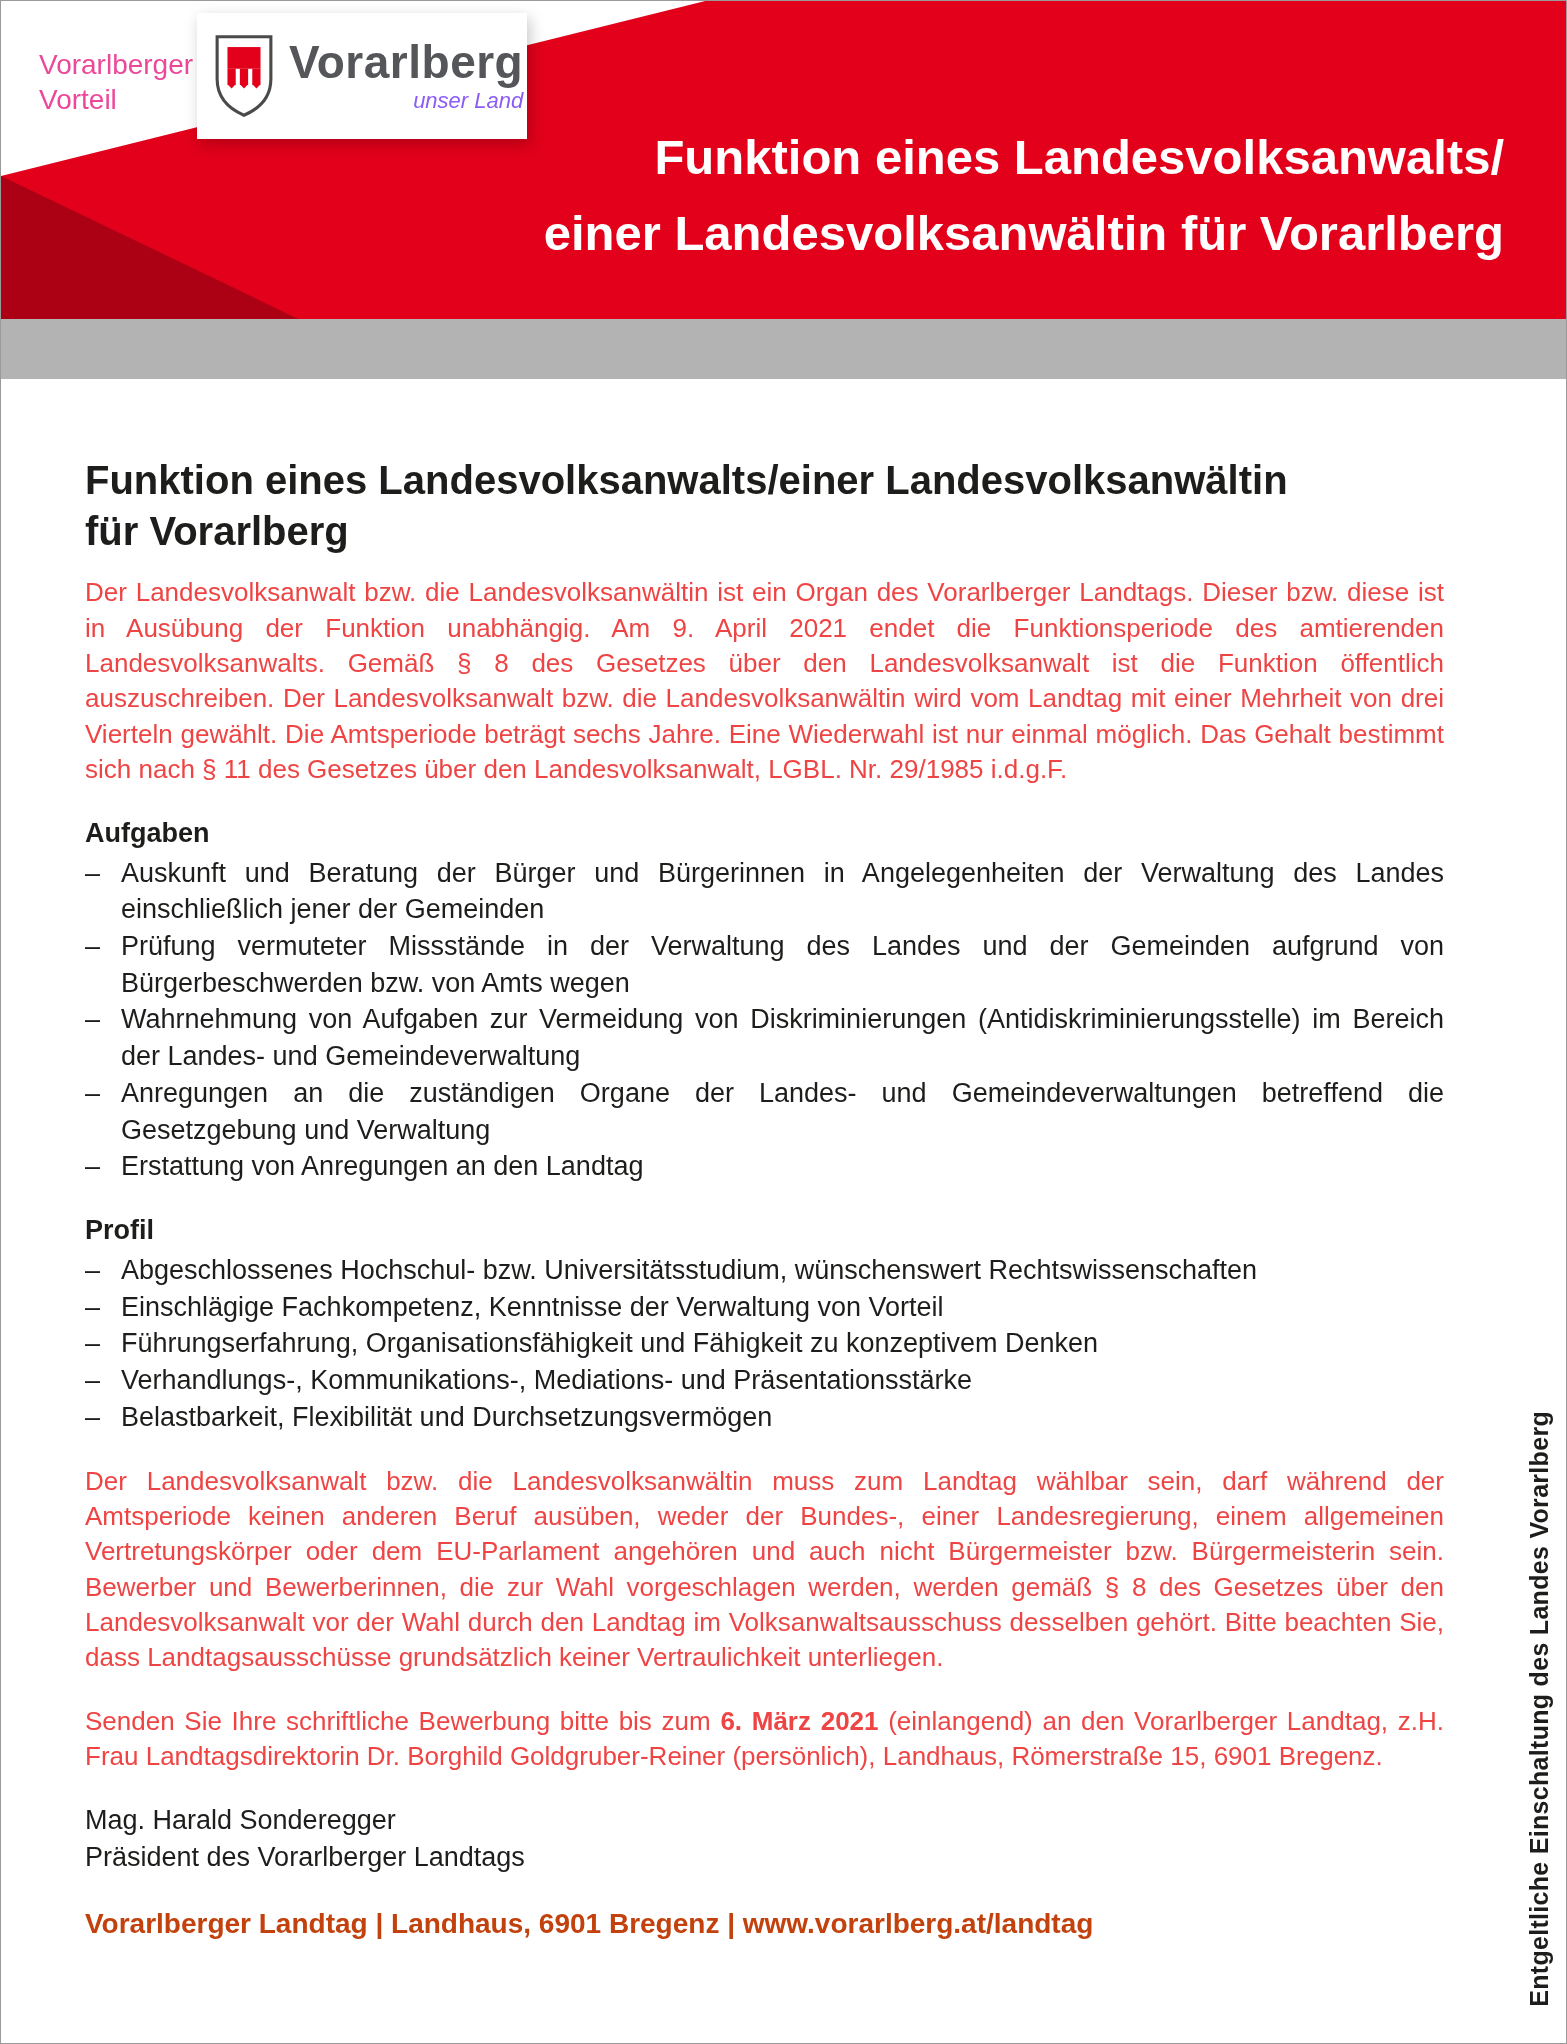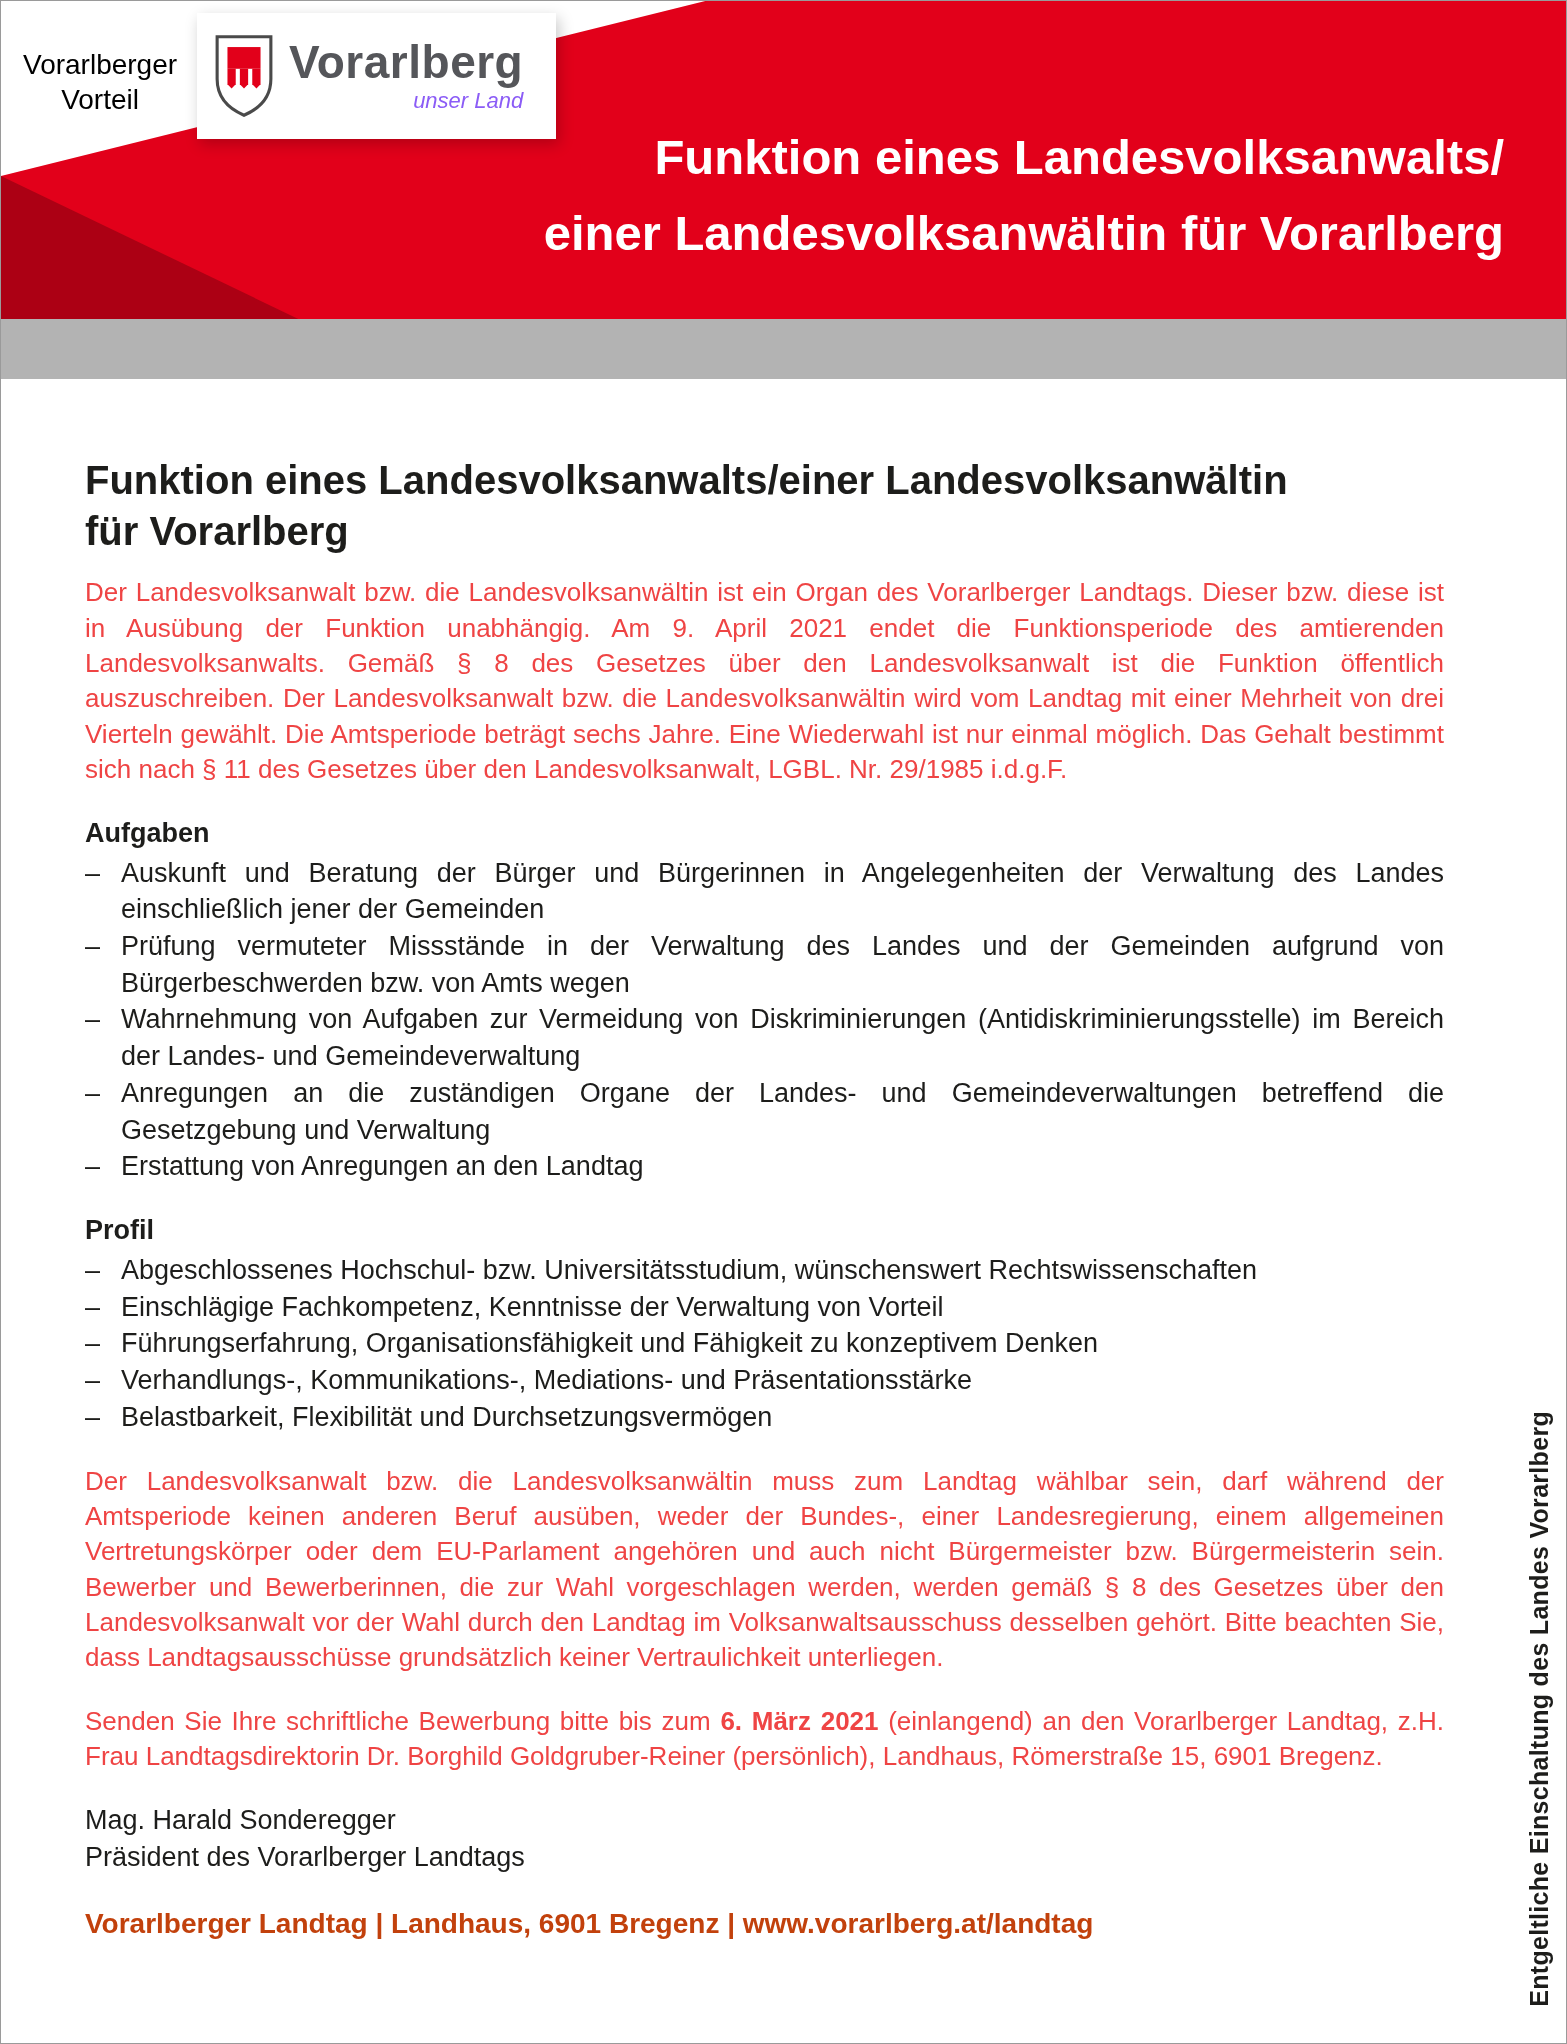--- a/index.html
+++ b/index.html
@@ -31,35 +31,35 @@
     clip-path: polygon(45% 0, 100% 0, 100% 100%, 0 100%, 0 55%);
   }
   .red-fold {
     position: absolute;
     inset: 0;
     background: #ac0014;
     clip-path: polygon(0 55%, 19% 100%, 0 100%);
   }
   .org {
     position: absolute;
-    left: 22px;
+    left: 38px;
     top: 46px;
-    text-align: center;
-    color: #000000;
+    text-align: left;
+    color: #ec4899;
     font-size: 28px;
     line-height: 1.25;
     z-index: 3;
   }
   .org span { display: block; }
 
   .logo-card {
     position: absolute;
     left: 196px;
     top: 12px;
-    width: 359px;
+    width: 330px;
     height: 126px;
     background: #ffffff;
     box-shadow: 3px 5px 14px rgba(0,0,0,0.22);
     display: flex;
     align-items: center;
     gap: 14px;
     padding: 10px 18px 10px 16px;
     z-index: 4;
   }
   .crest { width: 62px; height: 86px; flex: 0 0 auto; }

